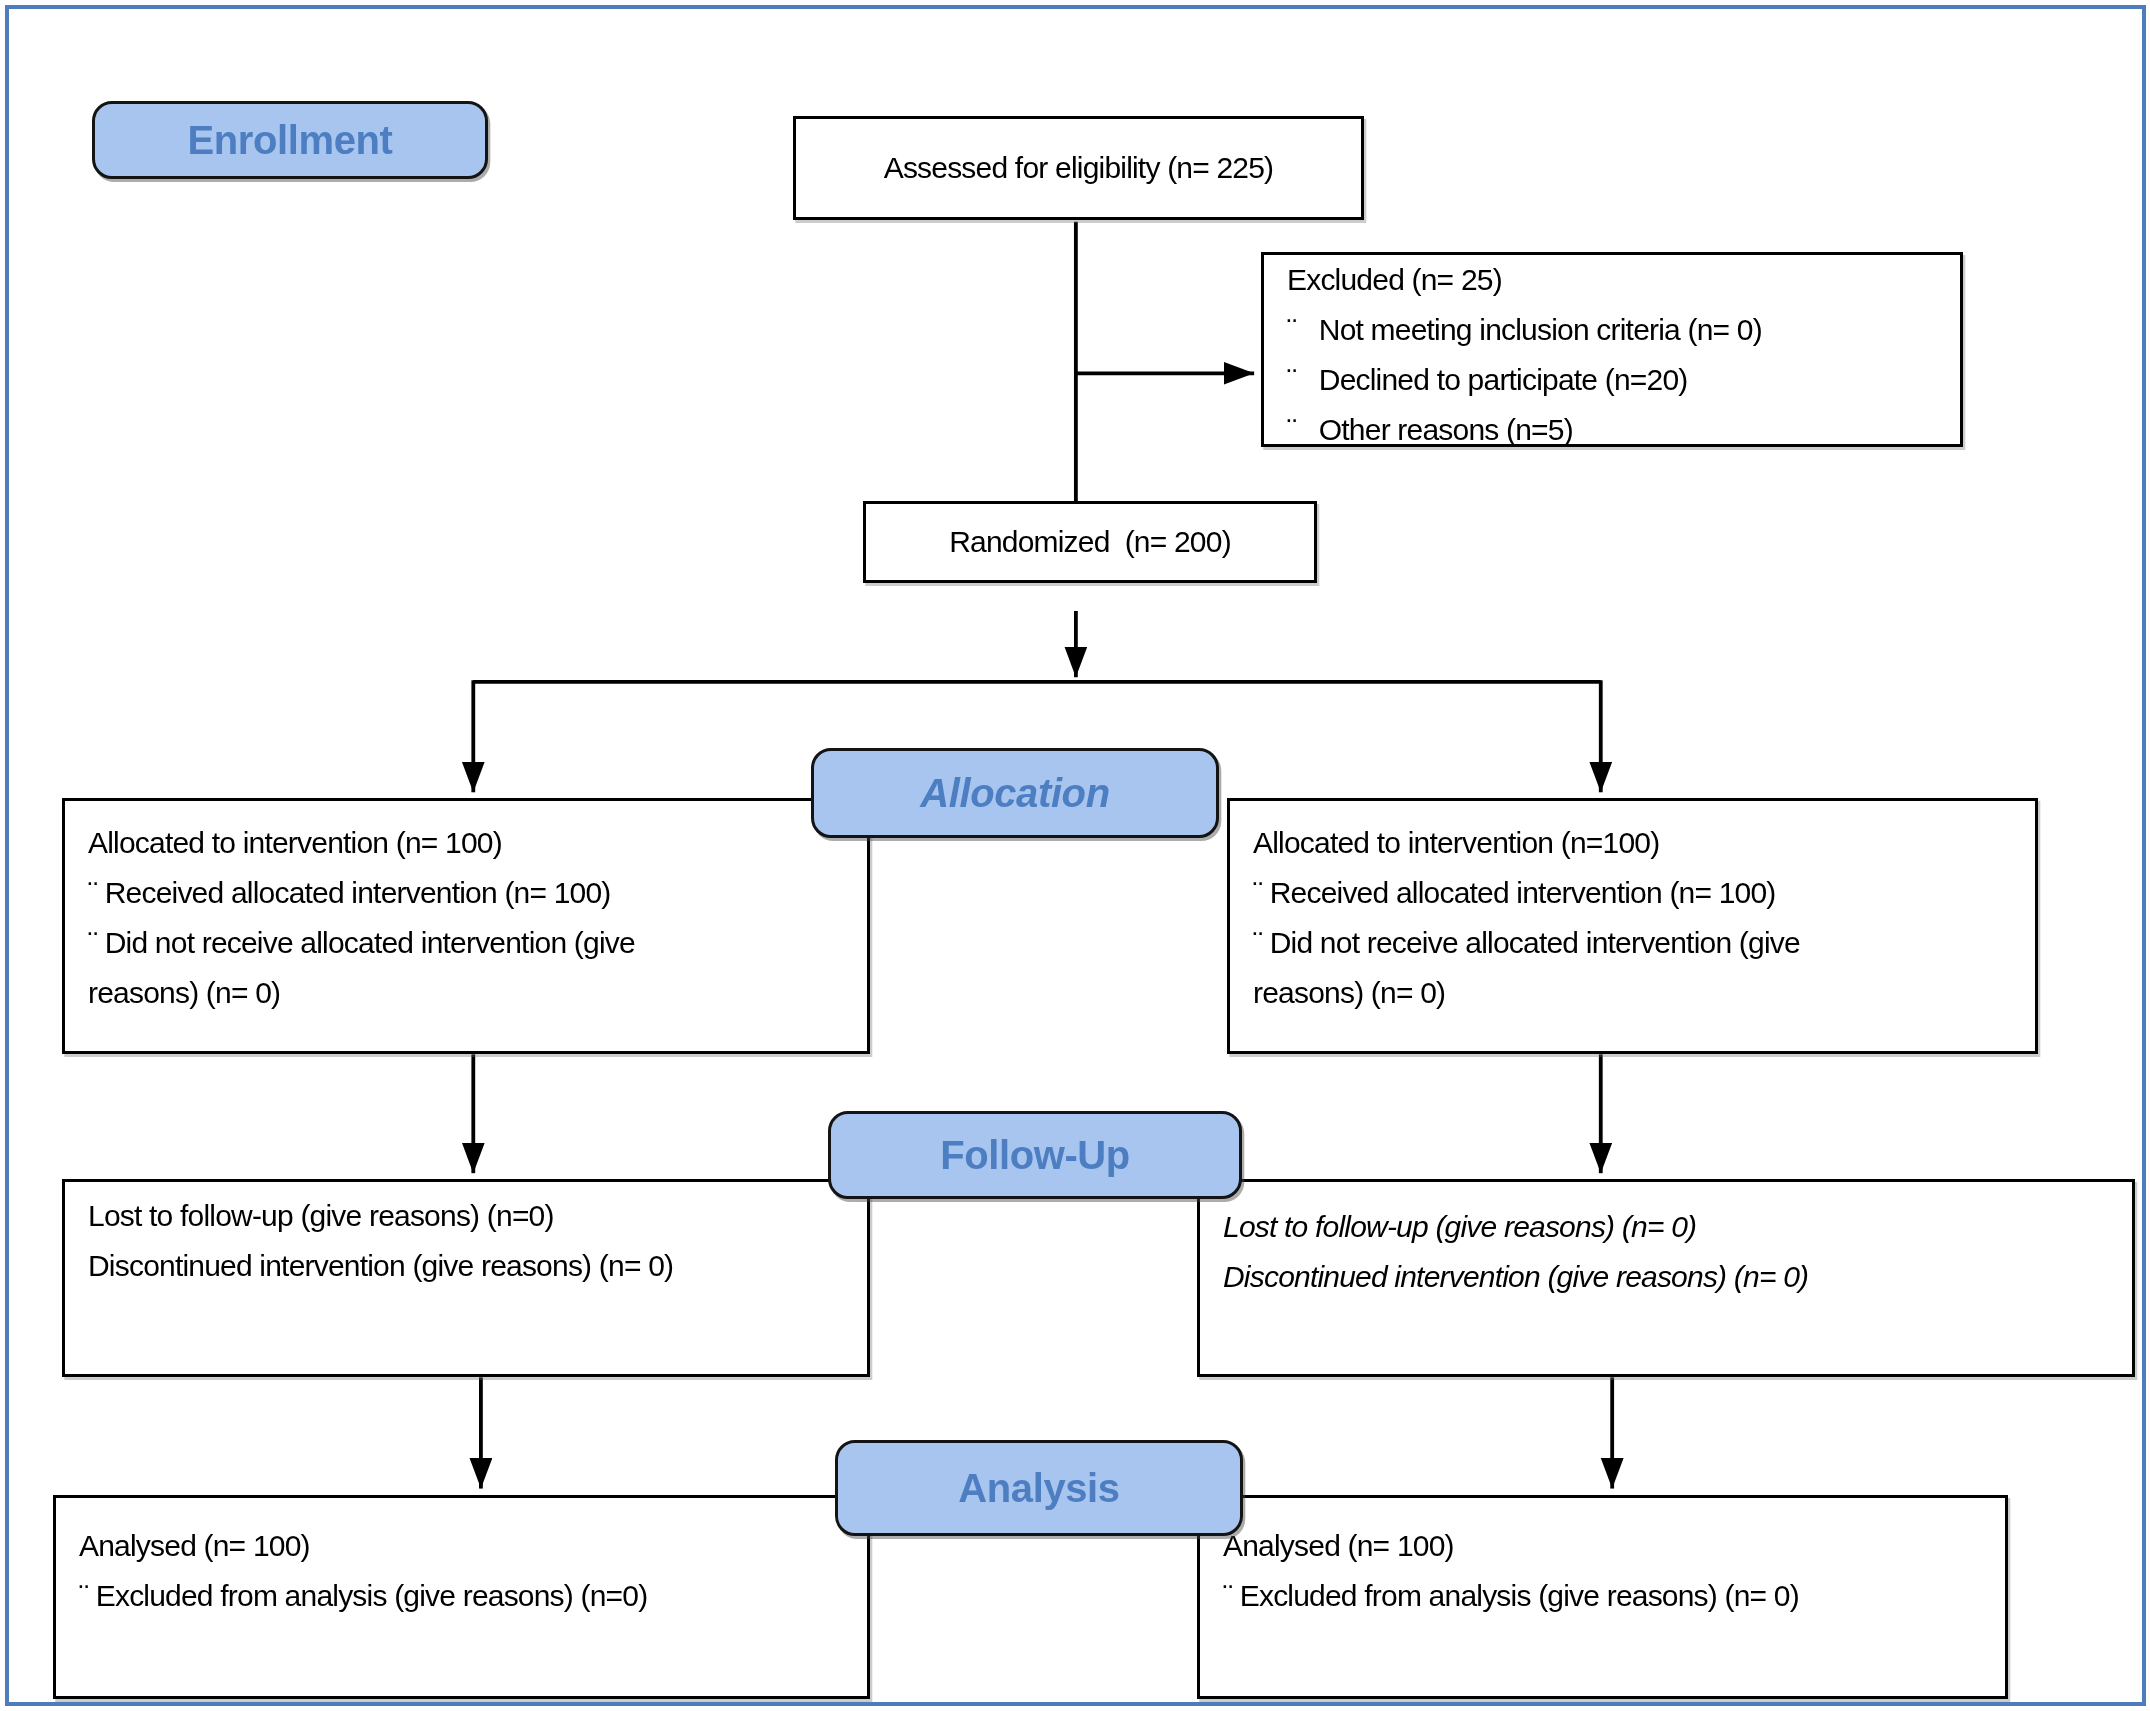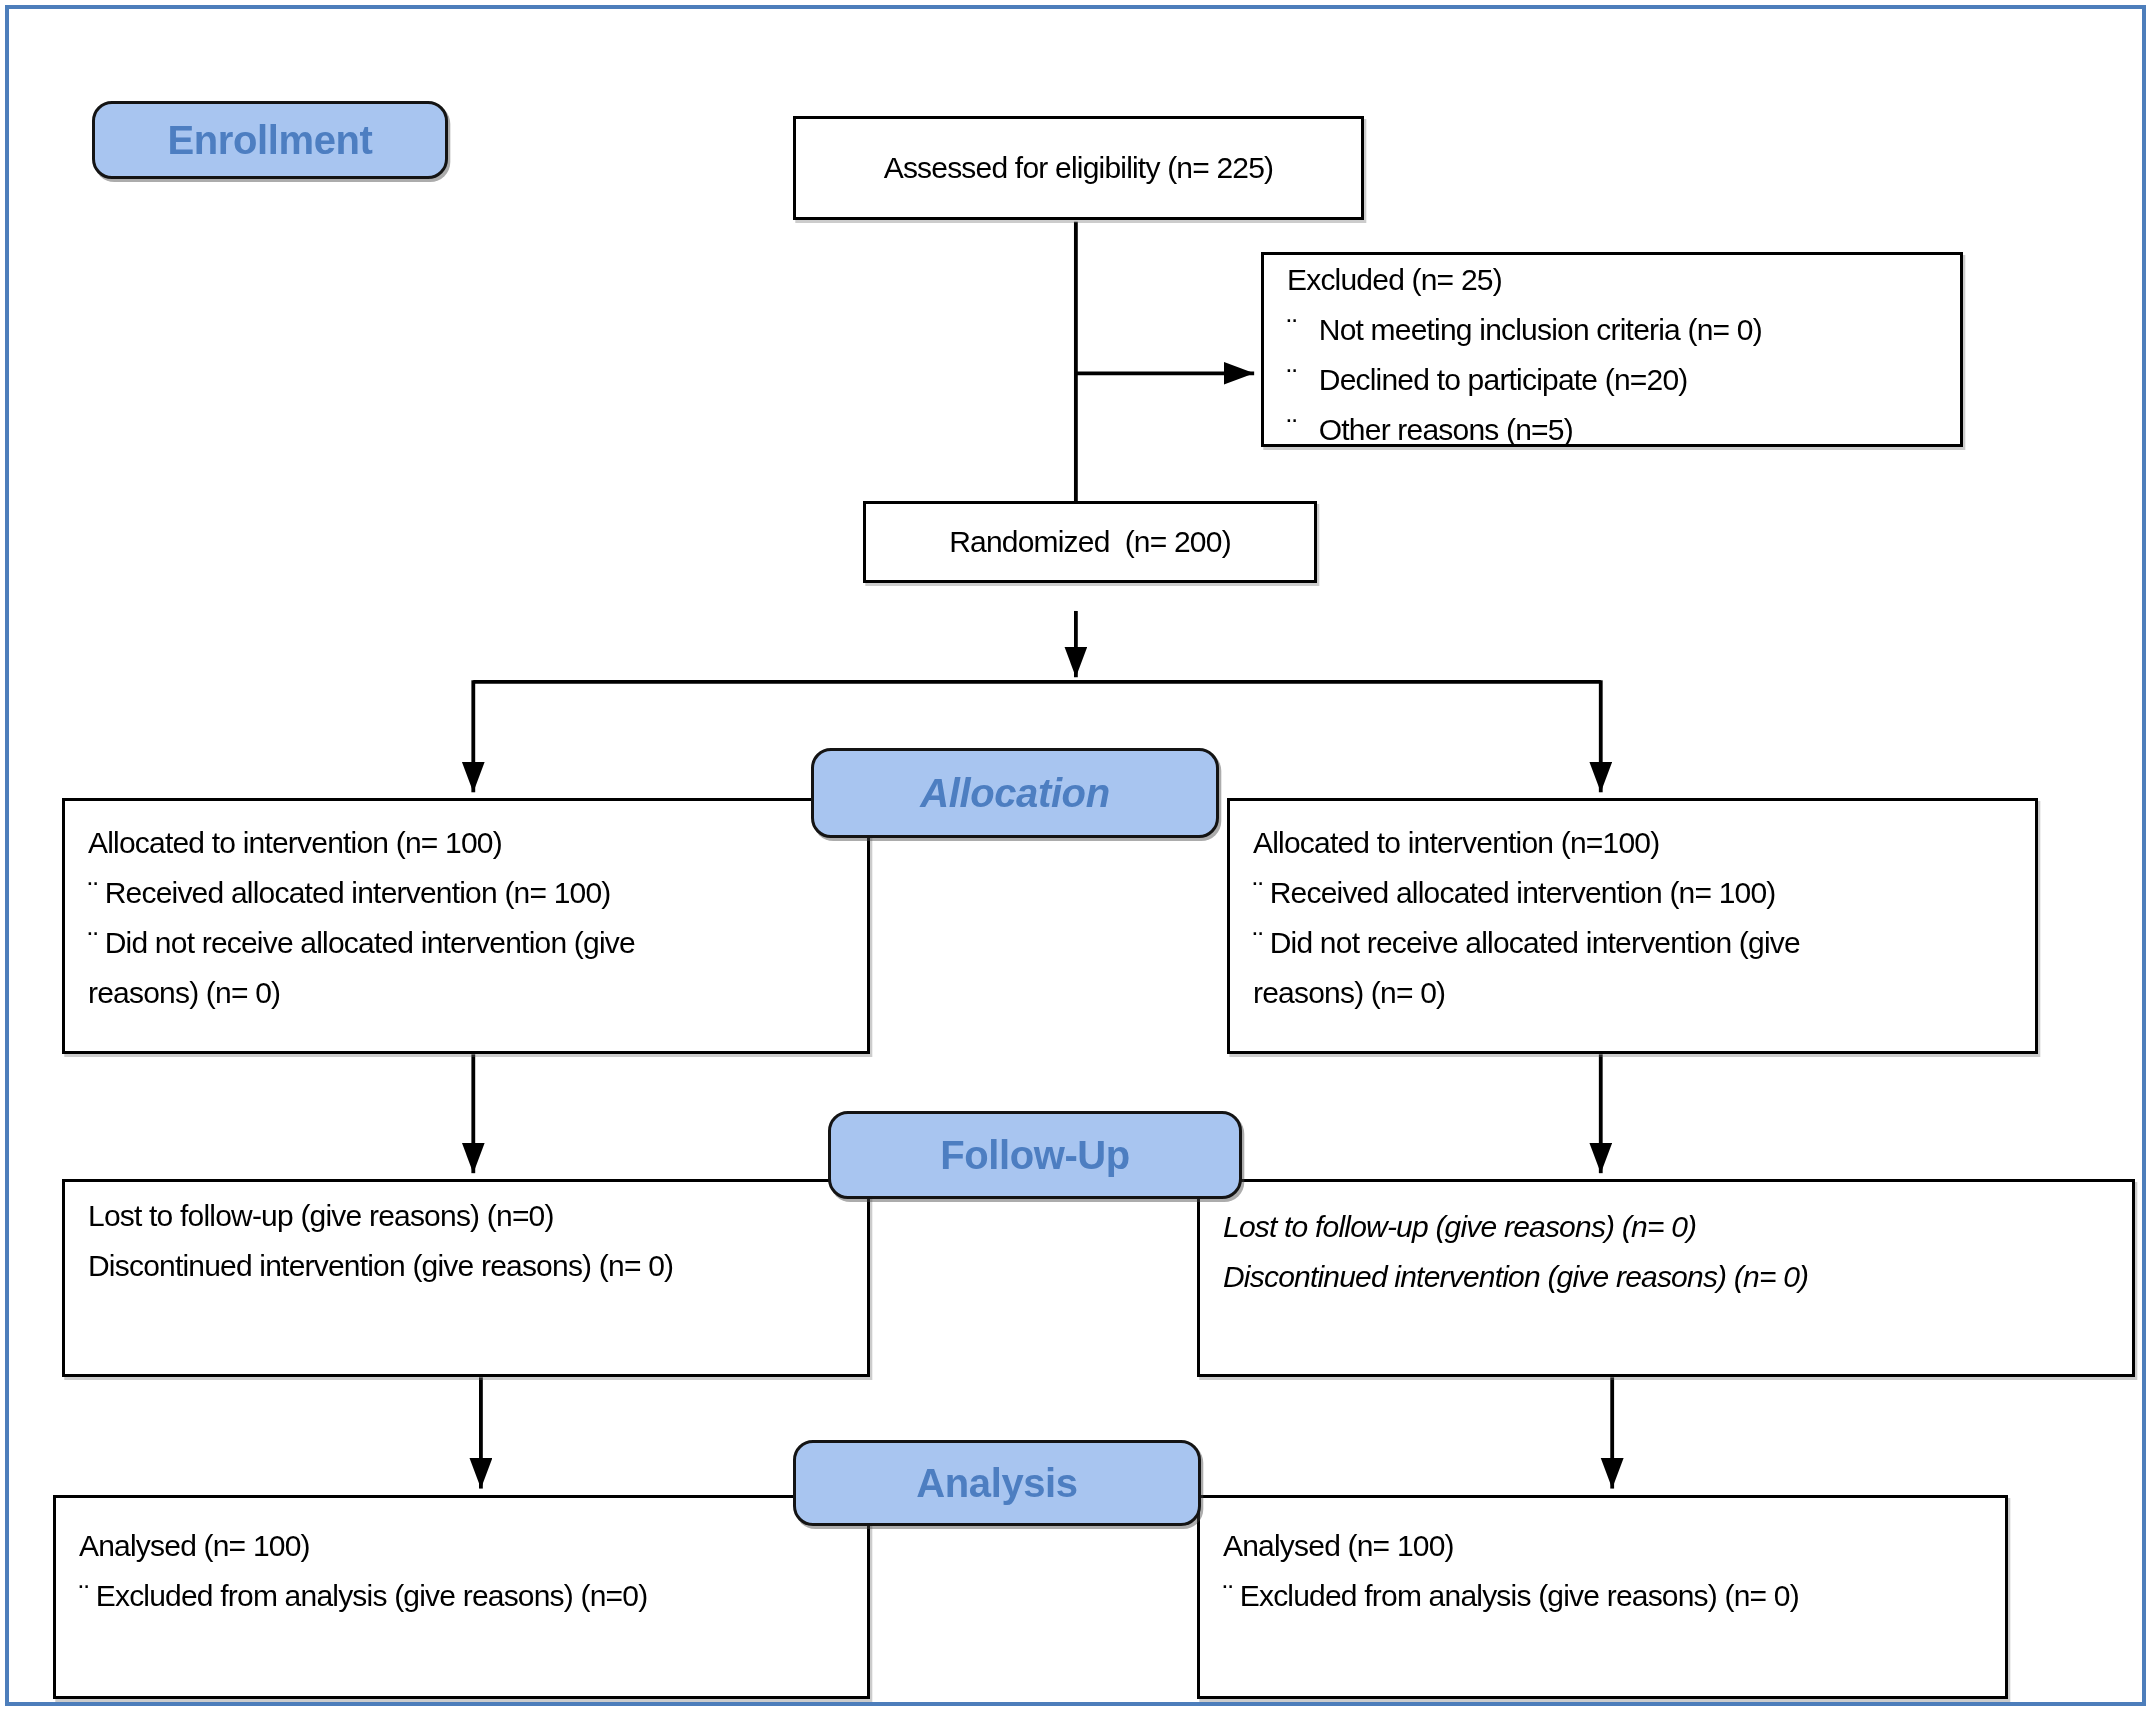--- a/index.html
+++ b/index.html
@@ -51,31 +51,31 @@
     box-shadow:2.3px 3px 0 rgba(70,70,70,0.45);
     display:flex;align-items:center;justify-content:center;
     color:var(--badge-text);
     font-weight:bold;
     font-size:40px;
     letter-spacing:-0.4px;
     z-index:3;
     box-sizing:border-box;
   }
   
-  #badge-enrollment{left:92px;top:101px;width:356px;height:78px;text-align:center;}
+  #badge-enrollment{left:92px;top:101px;width:396px;height:78px;text-align:center;}
   #box-assessed{left:793px;top:116px;width:571px;height:104px;}
   #box-excluded{left:1261px;top:252px;width:702px;height:195px;padding-top:0;}
   #box-randomized{left:863px;top:501px;width:454px;height:82px;}
   #badge-allocation{left:811px;top:748px;width:408px;height:90px;font-style:italic;}
   #box-alloc-left{left:62px;top:798px;width:808px;height:256px;}
   #box-alloc-right{left:1197px;top:798px;width:811px;height:256px;margin-left:30px;}
   #badge-followup{left:828px;top:1111px;width:414px;height:88px;}
   #box-fu-left{left:62px;top:1179px;width:808px;height:198px;padding-top:9px;}
   #box-fu-right{left:1197px;top:1179px;width:938px;height:198px;padding-top:20px;font-style:italic;}
-  #badge-analysis{left:793px;top:1440px;width:408px;height:86px;}
+  #badge-analysis{left:835px;top:1440px;width:408px;height:96px;}
   #box-an-left{left:53px;top:1495px;width:817px;height:204px;padding-top:23px;}
   #box-an-right{left:1197px;top:1495px;width:811px;height:204px;padding-top:23px;}
 </style>
 </head>
 <body>
 
 <div class="canvas">
   <div class="frame"></div>
 
   <svg class="connectors" viewBox="0 0 2823 2246" xmlns="http://www.w3.org/2000/svg">

